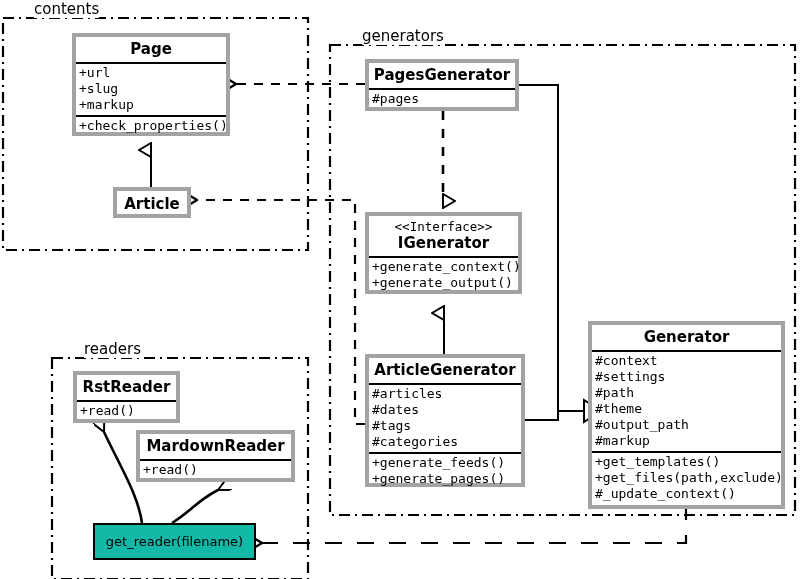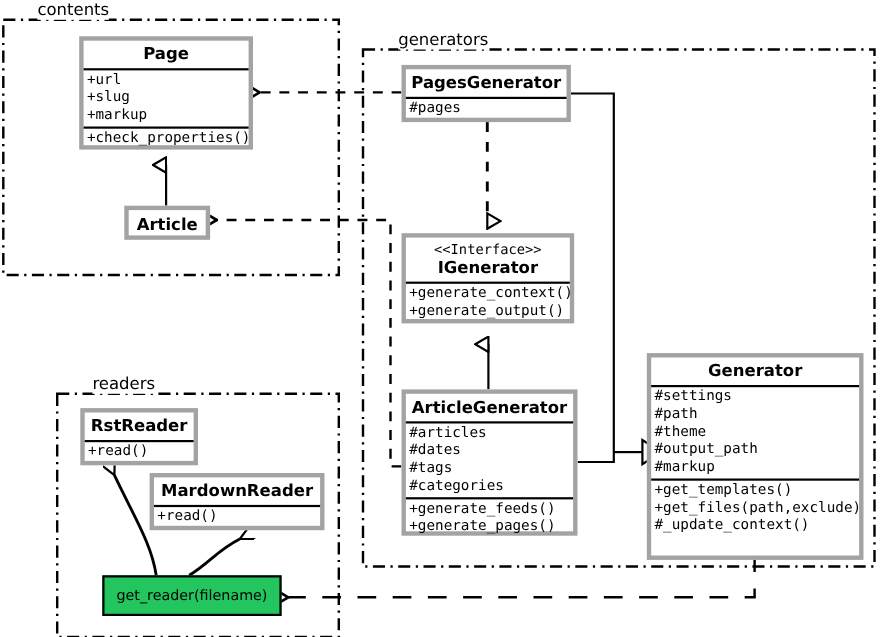--- a/index.html
+++ b/index.html
@@ -72,21 +72,21 @@
     font-size: 13px;
     line-height: 16px;
     color: #000;
     white-space: nowrap;
   }
   
   .fnbox {
     position: absolute;
     box-sizing: border-box;
     border: 2px solid #000;
-    background: #22c55e;
+    background: #14b8a6;
     z-index: 4;
     display: flex;
     align-items: center;
     justify-content: center;
     font-family: "DejaVu Sans", sans-serif;
     font-size: 13px;
     color: #000;
     white-space: nowrap;
   }
 </style>
@@ -203,20 +203,21 @@
     </div>
     <div class="sec">
       <div class="row">+generate_feeds()</div>
       <div class="row">+generate_pages()</div>
     </div>
   </div>
 
   <div class="cls" id="cls-generator" style="left:588px; top:321px; width:197px; height:188px;">
     <div class="hdr">Generator</div>
     <div class="sec">
+      <div class="row">#context</div>
       <div class="row">#settings</div>
       <div class="row">#path</div>
       <div class="row">#theme</div>
       <div class="row">#output_path</div>
       <div class="row">#markup</div>
     </div>
     <div class="sec">
       <div class="row">+get_templates()</div>
       <div class="row">+get_files(path,exclude)</div>
       <div class="row">#_update_context()</div>

